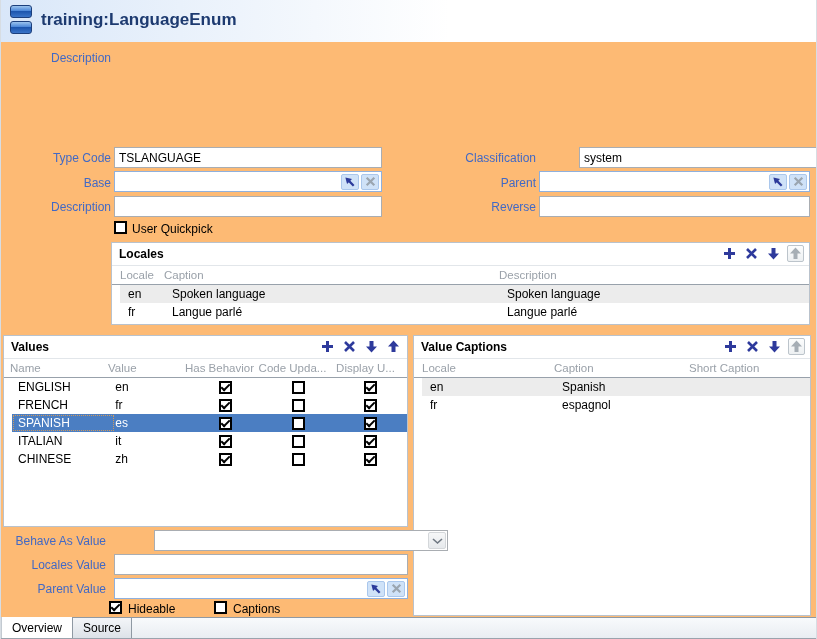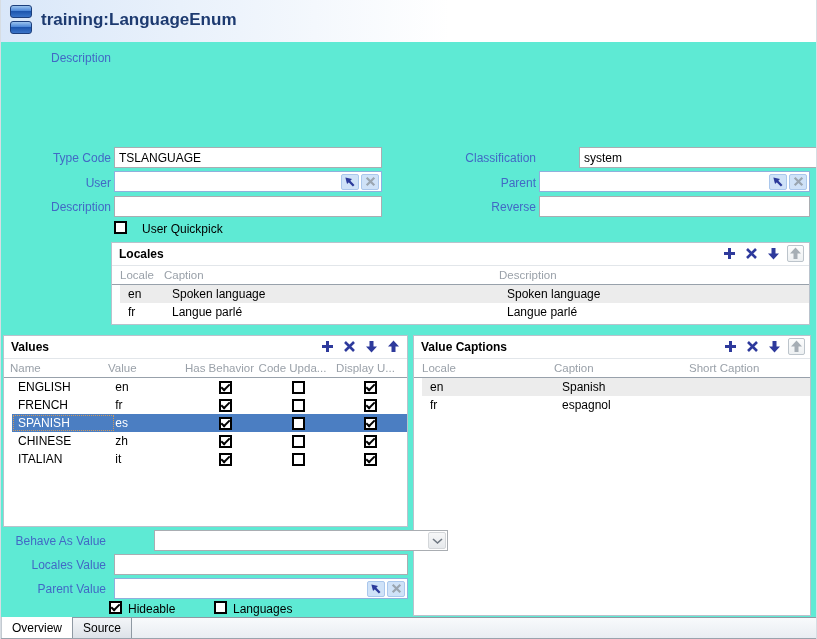--- a/index.html
+++ b/index.html
@@ -1,18 +1,18 @@
 <!DOCTYPE html>
 <html><head>
 <meta charset="utf-8">
 <style>
   * { box-sizing: border-box; margin: 0; padding: 0; }
   html,body { background:#eef1f4; }
   body { font-family:"Liberation Sans", sans-serif; font-size:12px; color:#000; }
-  .app { position:relative; width:817px; height:639px; background:#5eead4; overflow:hidden;
+  .app { position:relative; width:817px; height:639px; background:#fdba74; overflow:hidden;
          border-left:1px solid #d7dde3; border-right:1px solid #d7dde3; }
 
   
   .header { position:absolute; left:0; top:0; right:0; height:42px;
             background:linear-gradient(to right,#d9e7f9 0%,#e9f1fb 22%,#ffffff 55%); }
   .enum-icon { position:absolute; left:9px; top:5px; width:22px; }
   .enum-icon .bar { width:22px; height:13px; border:1px solid #1c3f7c; border-radius:3px;
             background:linear-gradient(#9cc4ee 0%,#4a86d8 45%,#1d56ae 50%,#3a74c8 100%); }
   .enum-icon .bar + .bar { margin-top:3px; }
   .page-title { position:absolute; left:40px; top:10px; font-size:17px; font-weight:bold; color:#1d3a70; }
@@ -111,21 +111,21 @@
   <div class="flabel" style="left:400px;top:151px;width:135px">Classification</div>
   <div class="combo" style="left:538px;top:147px;width:271px;height:21px">
     <span class="val">system</span>
     <span class="drop" style="color:#6f7882">
         <svg width="13" height="11" viewBox="0 0 13 11">
           <use href="#ic-chev"></use>
         </svg>
       </span>
   </div>
 
-  <div class="flabel" style="left:0;top:176px;width:110px">User</div>
+  <div class="flabel" style="left:0;top:176px;width:110px">Base</div>
   <div class="picker" style="left:113px;top:171px;width:268px;height:21px">
     <span style="flex:1"></span>
     <span class="pick-btn" style="color:#2b3a9b">
         <svg width="12" height="12" viewBox="0 0 13 13">
           <use href="#ic-pick"></use>
         </svg>
       </span>
     <span class="pick-btn" style="color:#9aa5b0">
         <svg width="11" height="11" viewBox="0 0 13 13">
           <use href="#ic-x"></use>
@@ -148,21 +148,21 @@
       </span>
   </div>
 
   <div class="flabel" style="left:0;top:200px;width:110px">Description</div>
   <input class="tb" style="left: 113px; top: 196px; width: 268px; height: 21px;" value="">
 
   <div class="flabel" style="left:400px;top:200px;width:135px">Reverse</div>
   <input class="tb" style="left: 538px; top: 196px; width: 271px; height: 21px;" value="">
 
   <span class="cb" style="position:absolute;left:113px;top:221px"></span>
-  <span class="cb-label" style="left:141px;top:222px">User Quickpick</span>
+  <span class="cb-label" style="left:131px;top:222px">User Quickpick</span>
 
   <div class="panel" style="left:110px;top:242px;width:699px;height:83px">
     <div class="ptitle">
       <span>Locales</span>
       <span class="ptools">
         <span class="tool">
             <svg width="13" height="13" viewBox="0 0 13 13">
               <use href="#ic-plus"></use>
             </svg>
           </span>
@@ -267,35 +267,35 @@
           <span class="cb checked"></span>
         </span>
       <span class="vc-cb ccell">
           <span class="cb"></span>
         </span>
       <span class="vc-cb ccell">
           <span class="cb checked"></span>
         </span>
     </div>
     <div class="trow">
+      <span class="vc-name">ITALIAN</span>
+      <span class="vc-value">it</span>
+      <span class="vc-cb ccell">
+          <span class="cb checked"></span>
+        </span>
+      <span class="vc-cb ccell">
+          <span class="cb"></span>
+        </span>
+      <span class="vc-cb ccell">
+          <span class="cb checked"></span>
+        </span>
+    </div>
+    <div class="trow">
       <span class="vc-name">CHINESE</span>
       <span class="vc-value">zh</span>
-      <span class="vc-cb ccell">
-          <span class="cb checked"></span>
-        </span>
-      <span class="vc-cb ccell">
-          <span class="cb"></span>
-        </span>
-      <span class="vc-cb ccell">
-          <span class="cb checked"></span>
-        </span>
-    </div>
-    <div class="trow">
-      <span class="vc-name">ITALIAN</span>
-      <span class="vc-value">it</span>
       <span class="vc-cb ccell">
           <span class="cb checked"></span>
         </span>
       <span class="vc-cb ccell">
           <span class="cb"></span>
         </span>
       <span class="vc-cb ccell">
           <span class="cb checked"></span>
         </span>
     </div>
@@ -368,20 +368,20 @@
     <span class="pick-btn" style="color:#9aa5b0">
         <svg width="11" height="11" viewBox="0 0 13 13">
           <use href="#ic-x"></use>
         </svg>
       </span>
   </div>
 
   <span class="cb checked" style="position:absolute;left:108px;top:601px"></span>
   <span class="cb-label" style="left:127px;top:602px">Hideable</span>
   <span class="cb" style="position:absolute;left:213px;top:601px"></span>
-  <span class="cb-label" style="left:232px;top:602px">Languages</span>
+  <span class="cb-label" style="left:232px;top:602px">Captions</span>
 
   <div class="tabbar">
     <div class="tab active">Overview</div>
     <div class="tab">Source</div>
   </div>
 
 </div>
 
 </body></html>

